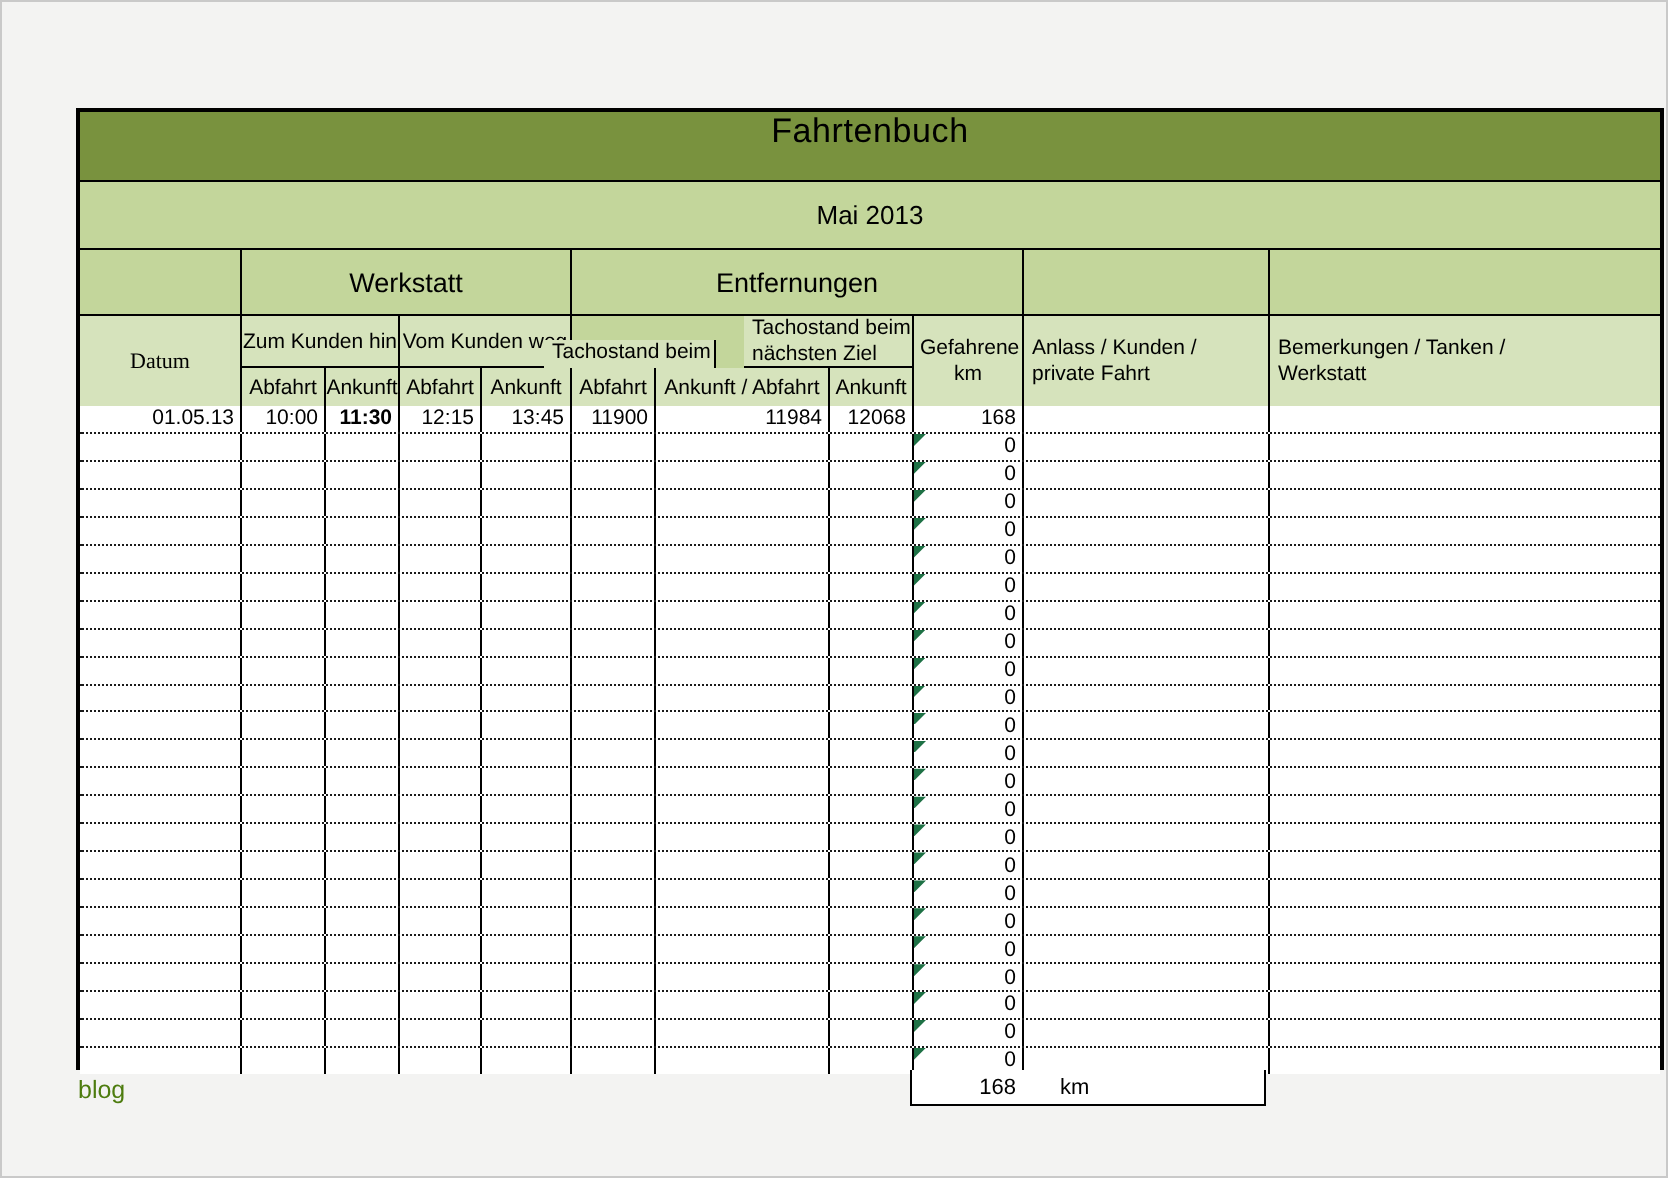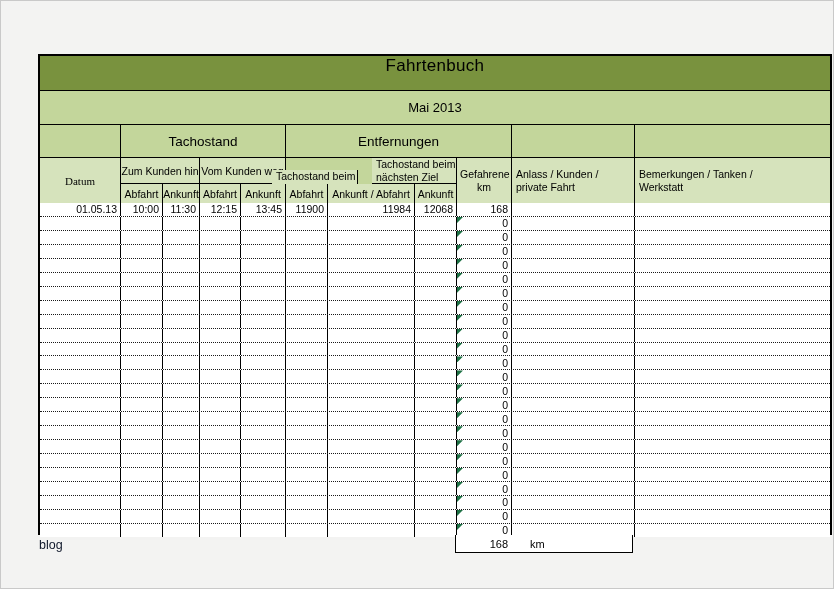--- a/index.html
+++ b/index.html
@@ -42,52 +42,52 @@
   .z3{left:201px;width:45px;} .z4{left:246px;width:42px;} .z5{left:288px;width:87px;}
   .z6{left:375px;width:42px;}
   
   .grid{height:334px;display:flex;flex-direction:column;background:#fff;}
   .drow{flex:1;display:flex;border-bottom:1px dotted #1a1a1a;box-sizing:border-box;}
   .drow:last-child{border-bottom:none;}
   .dc{box-sizing:border-box;border-right:1px solid #000;font-size:10.5px;
       display:flex;align-items:center;justify-content:flex-end;
       padding-right:3px;position:relative;overflow:visible;white-space:nowrap;}
   .dc:last-child{border-right:none;flex:1;}
-  .cw0{width:81px;} .cw1{width:42px;} .cw2{width:37px;} .cw3{width:41px;} .cw4{width:45px;}
+  .cw0{width:81px;} .cw1{width:42px;} .cw2{width:37px;font-weight:bold;} .cw3{width:41px;} .cw4{width:45px;}
   .cw5{width:42px;} .cw6{width:87px;} .cw7{width:42px;} .cw8{width:55px;} .cw9{width:123px;}
   .tri{position:absolute;left:0;top:0;width:6px;height:6px;background:#1e7145;
        clip-path:polygon(0 0,100% 0,0 100%);}
   
   .total{position:absolute;left:454px;top:534px;width:178px;height:18px;background:#fff;
     border:1px solid #000;border-top:none;box-sizing:border-box;
     display:flex;align-items:center;font-size:11px;}
   .total .num{width:52px;text-align:right;}
   .total .unit{margin-left:22px;}
   
-  .wm{position:absolute;left:38px;top:537px;font-size:12.5px;color:#0f172a;}
+  .wm{position:absolute;left:38px;top:537px;font-size:12.5px;color:#4d7c0f;}
 </style>
 </head>
 <body>
 
 <div id="frame">
 
   <div class="sheet">
 
     <div class="title-row">
       <span>Fahrtenbuch</span>
     </div>
 
     <div class="month-row">
       <span>Mai 2013</span>
     </div>
 
     <div class="hdr">
 
       <div class="hc dark r1 x0"></div>
-      <div class="hc dark big r1 x1">Tachostand</div>
+      <div class="hc dark big r1 x1">Werkstatt</div>
       <div class="hc dark big r1 x2">Entfernungen</div>
       <div class="hc dark r1 x3"></div>
       <div class="hc dark r1 x4 nor"></div>
 
       <div class="hc lite r23 y0 nob" style="font-size:11px;font-family:Liberation Serif, serif;">Datum</div>
       <div class="hc lite r2 y1">Zum Kunden hin</div>
       <div class="hc lite r2 y2">Vom Kunden weg</div>
       <div class="hc lite left r2 y3">Tachostand beim Kunden</div>
       <div class="hc lite left r2 y4">Tachostand beim nächsten Ziel</div>
       <div class="hc lite r23 y5 nob" style="line-height:1.15;text-align:center;">

